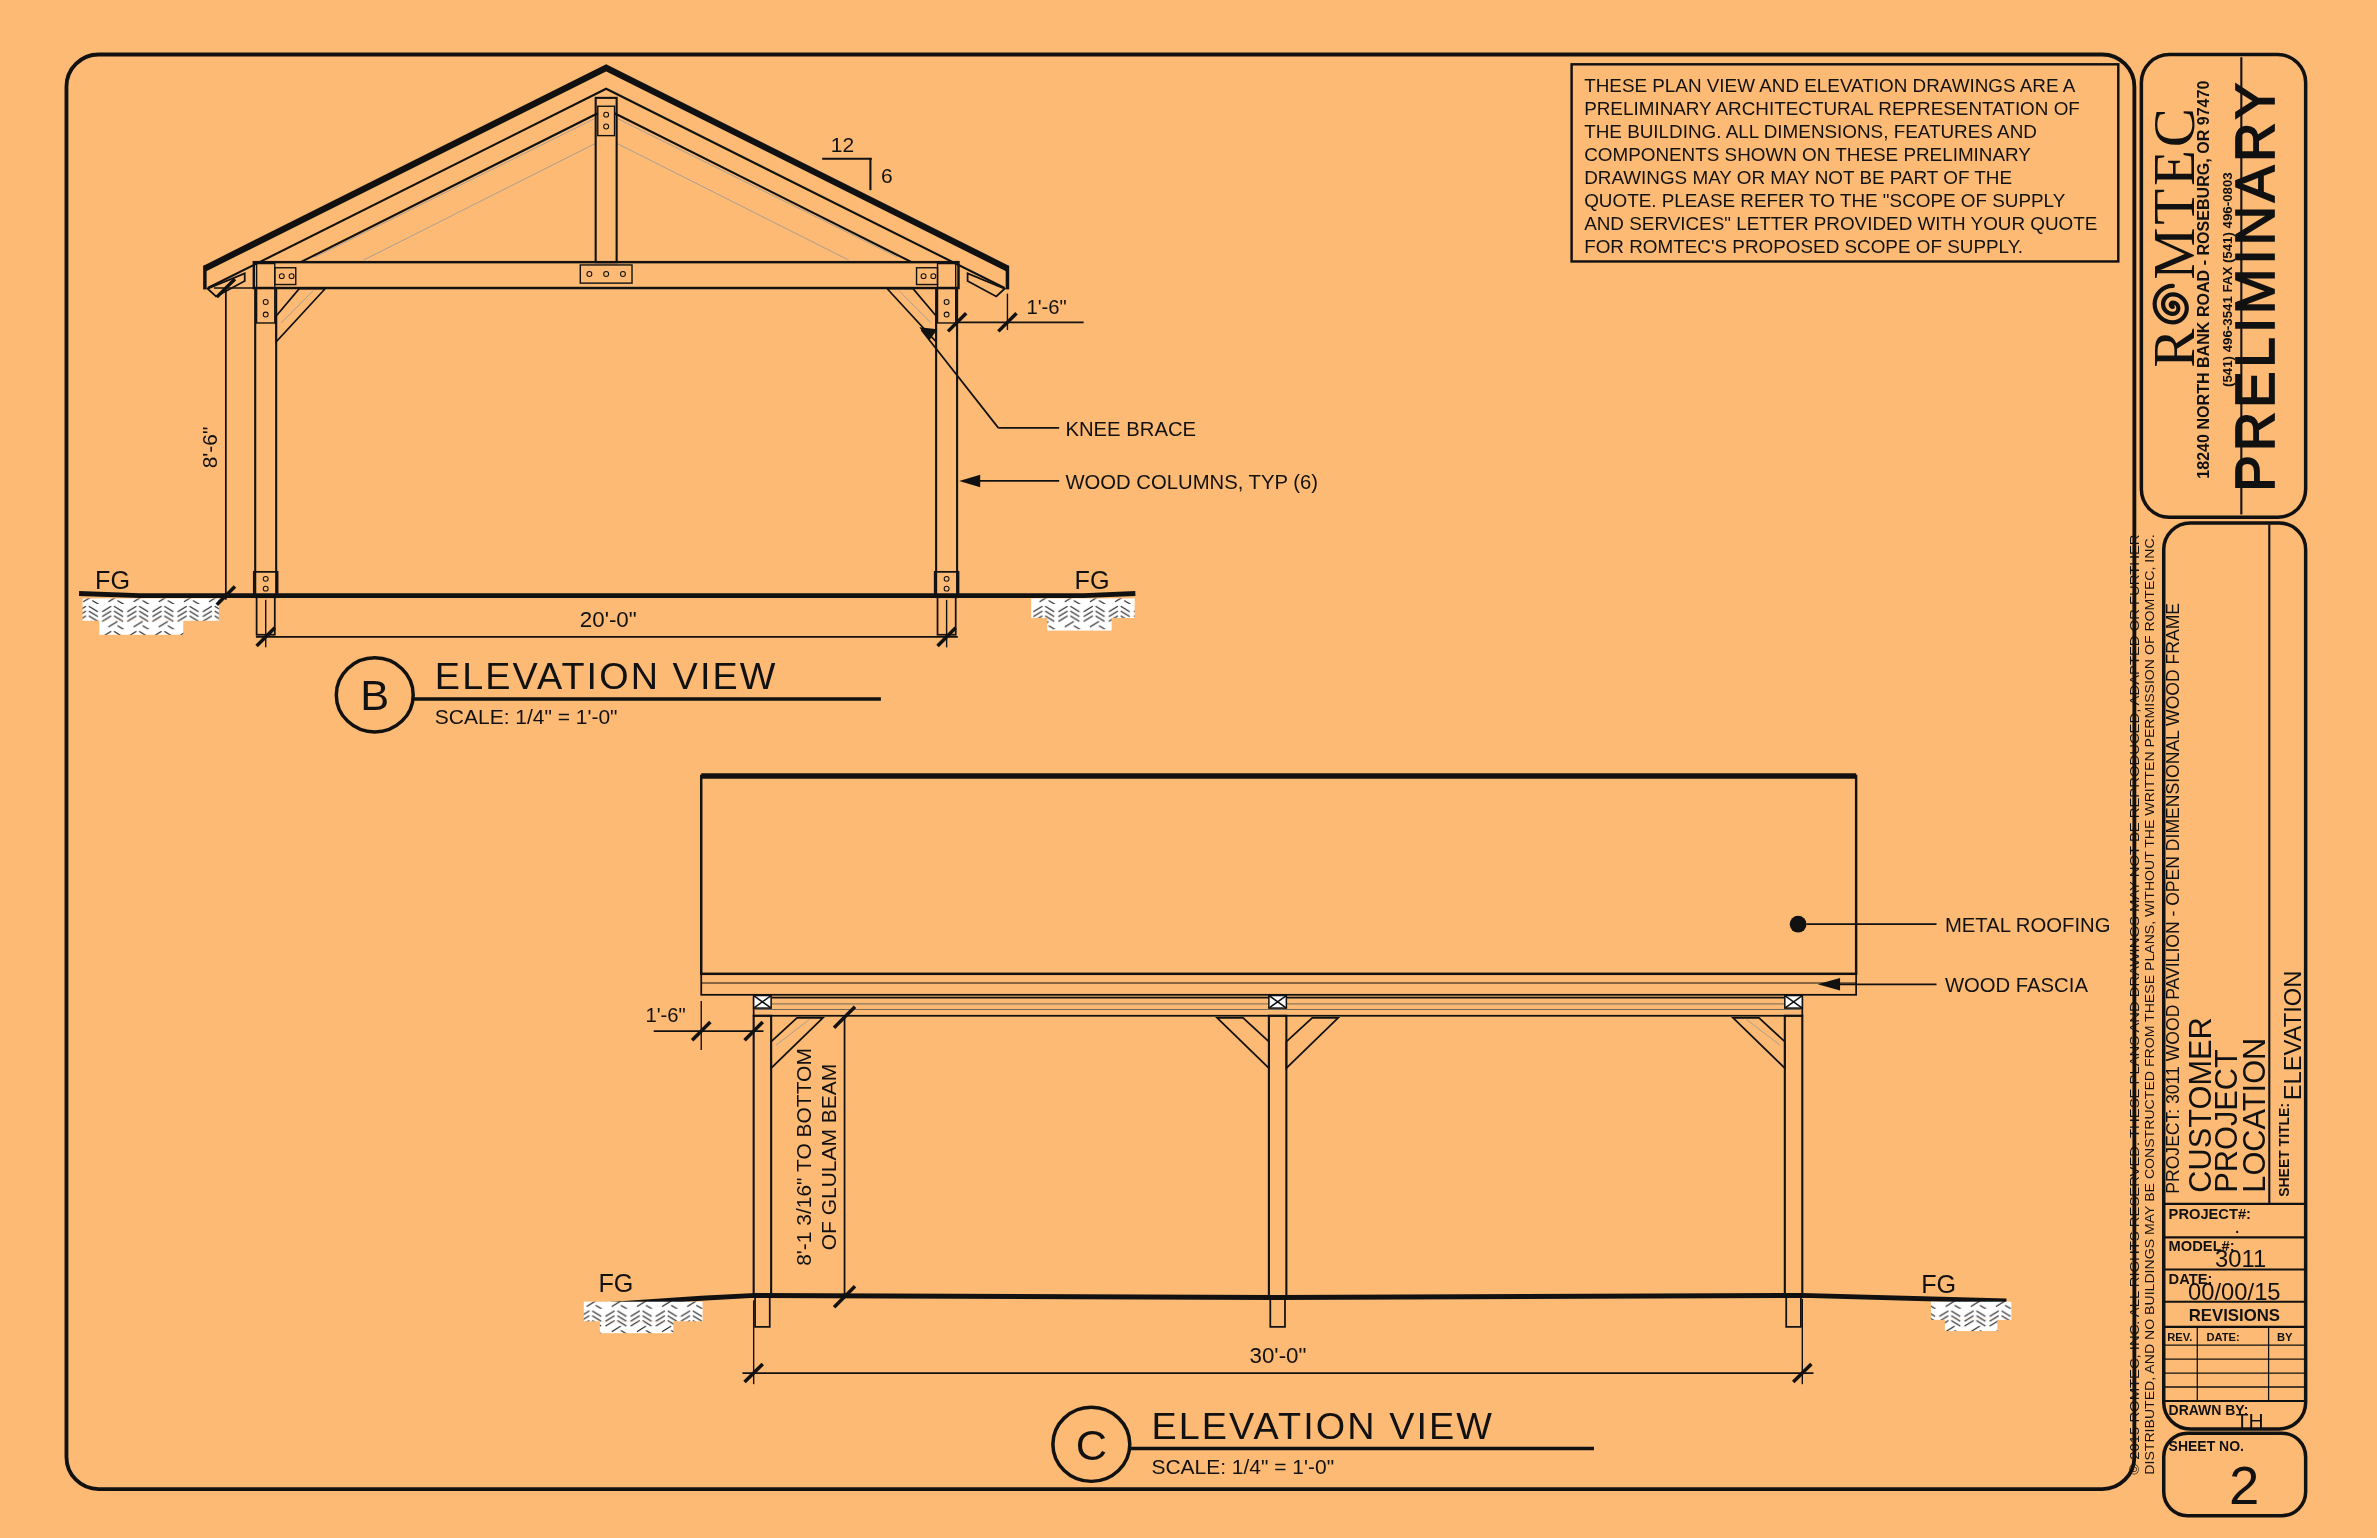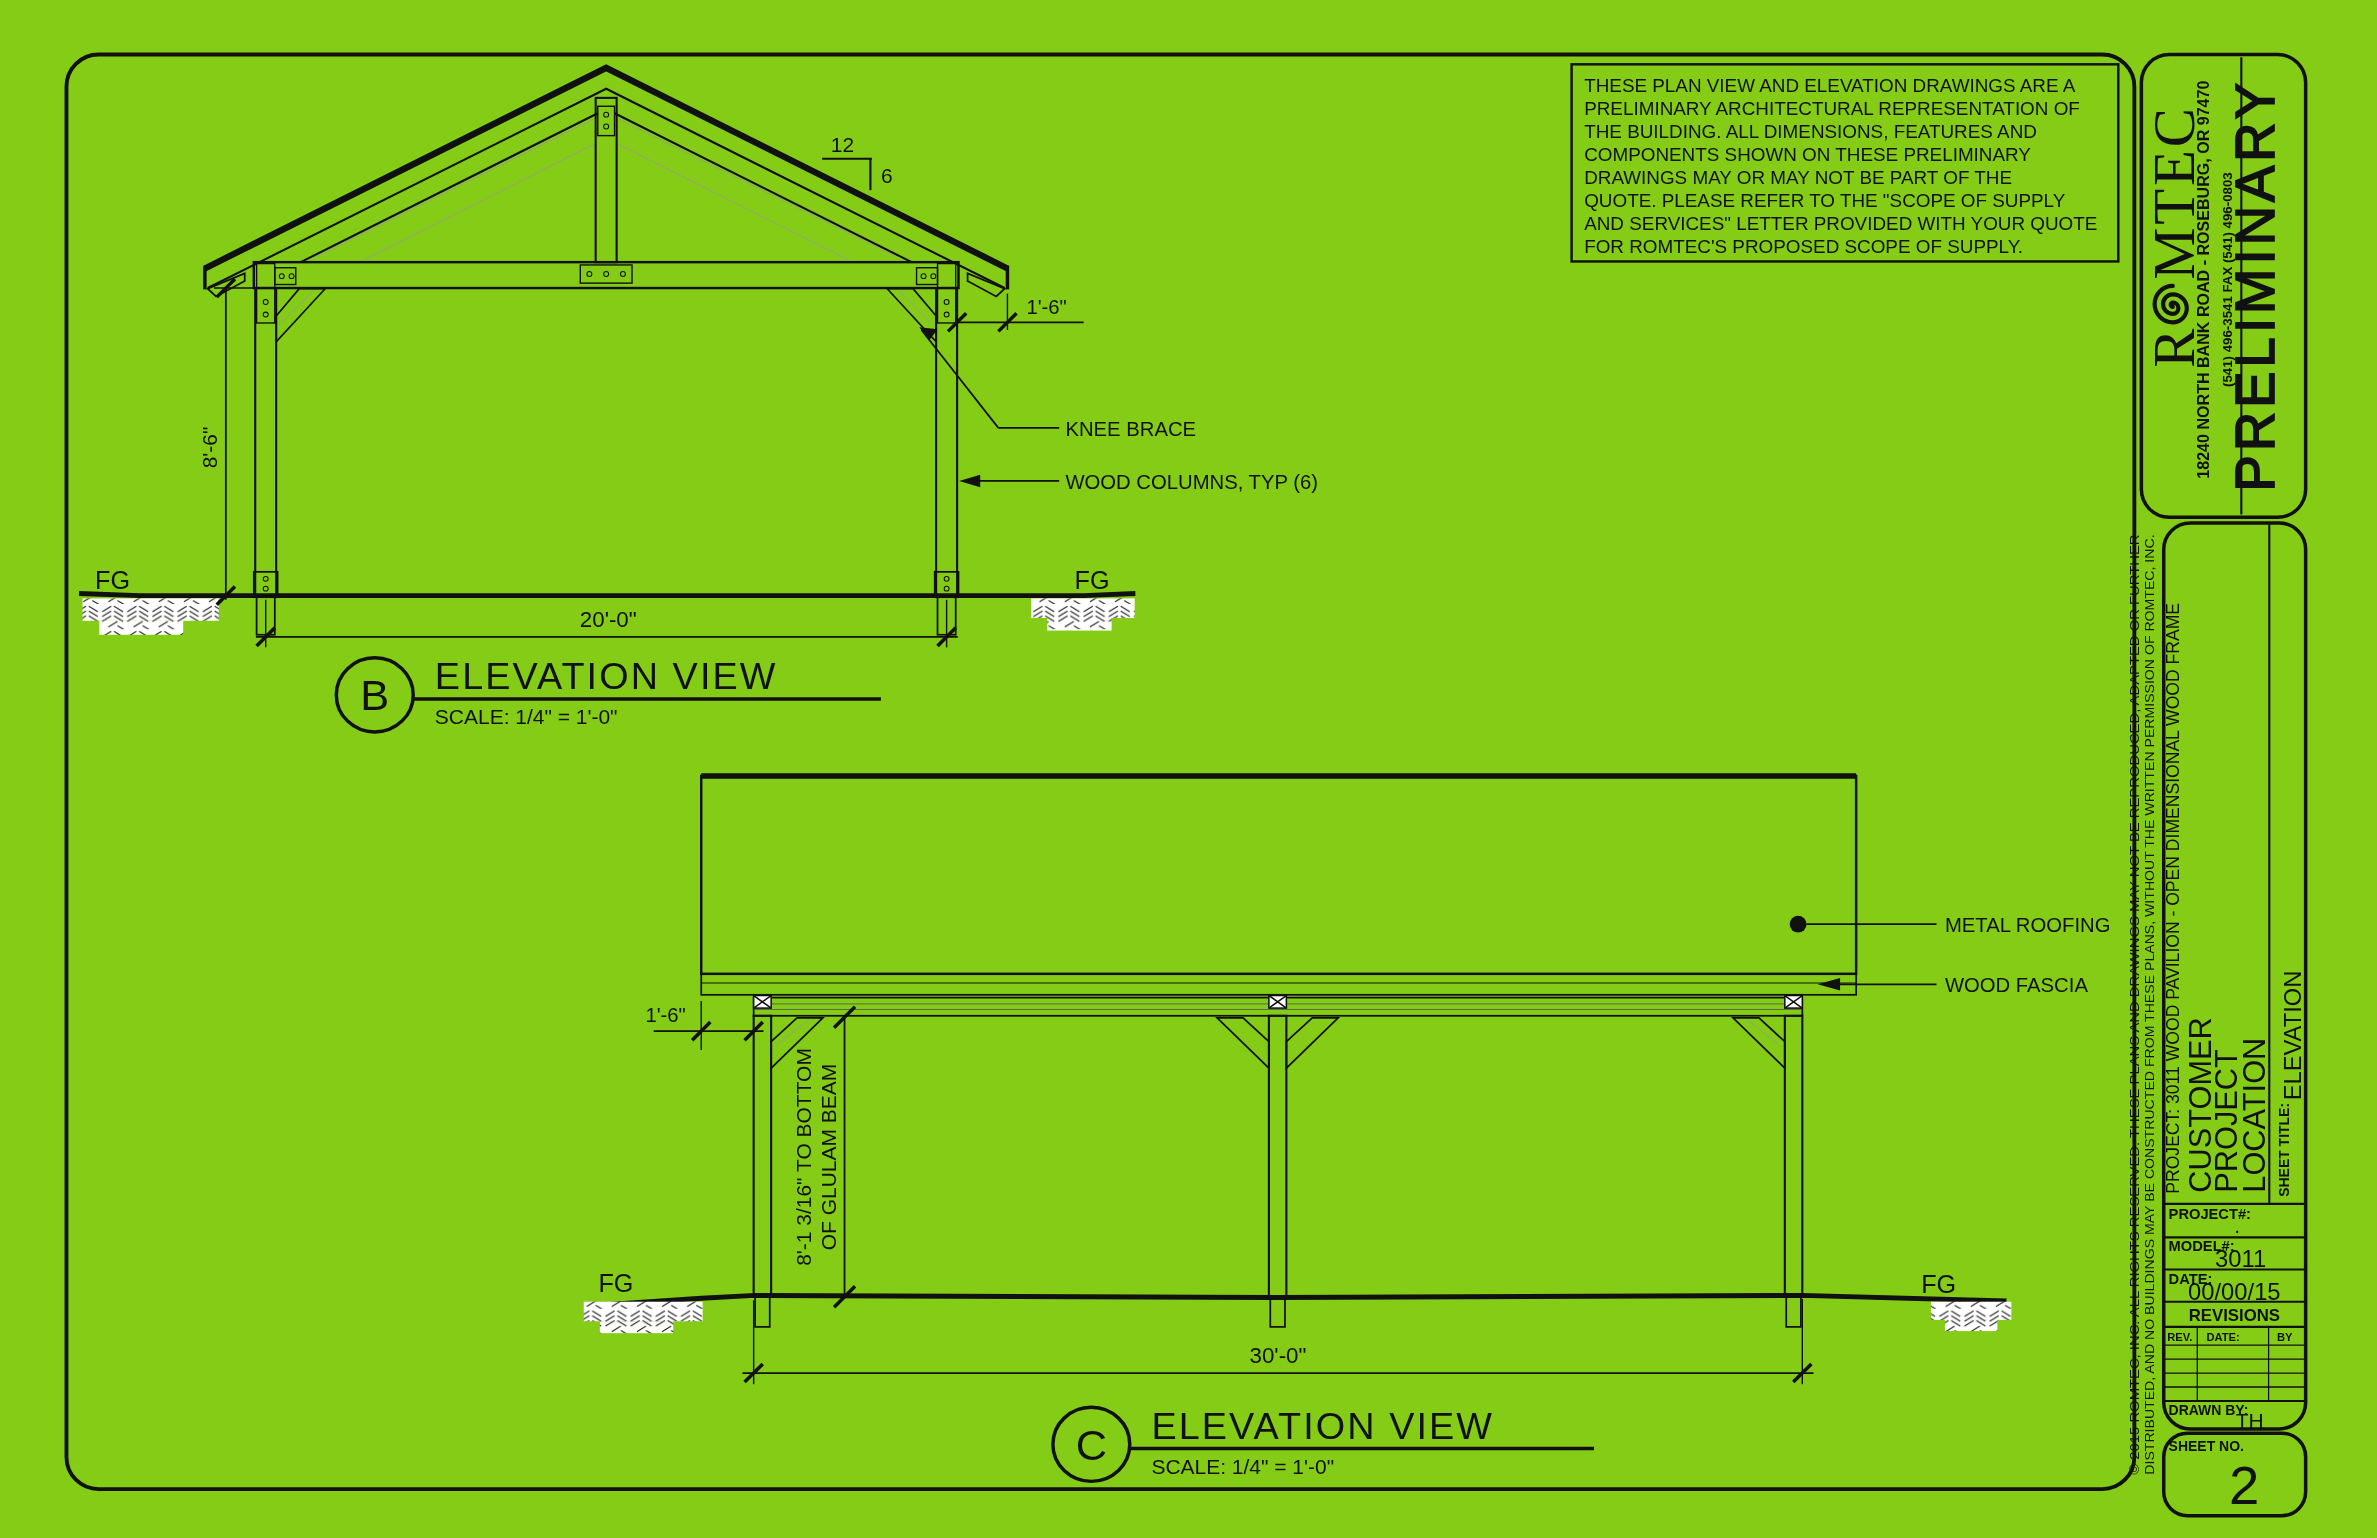--- a/index.html
+++ b/index.html
@@ -1,16 +1,16 @@
 <!DOCTYPE html>
 <html style="font-size:11.2px"><head>
 <meta charset="utf-8">
 <style>
   html,body{margin:0;padding:0;background:#fff;}
-  .sheet{position:relative;width:2377px;height:1538px;background:#84cc16;overflow:hidden;
+  .sheet{position:relative;width:2377px;height:1538px;background:#fdba74;overflow:hidden;
          font-family:"Liberation Sans",sans-serif;}
   svg{position:absolute;left:0;top:0;}
   text{fill:#111;}
   .ink{stroke:#111;fill:none;}
 </style>
 </head>
 <body>
 
 <div class="sheet">
 <svg viewBox="0 0 3400 2200" width="2377" height="1538">

